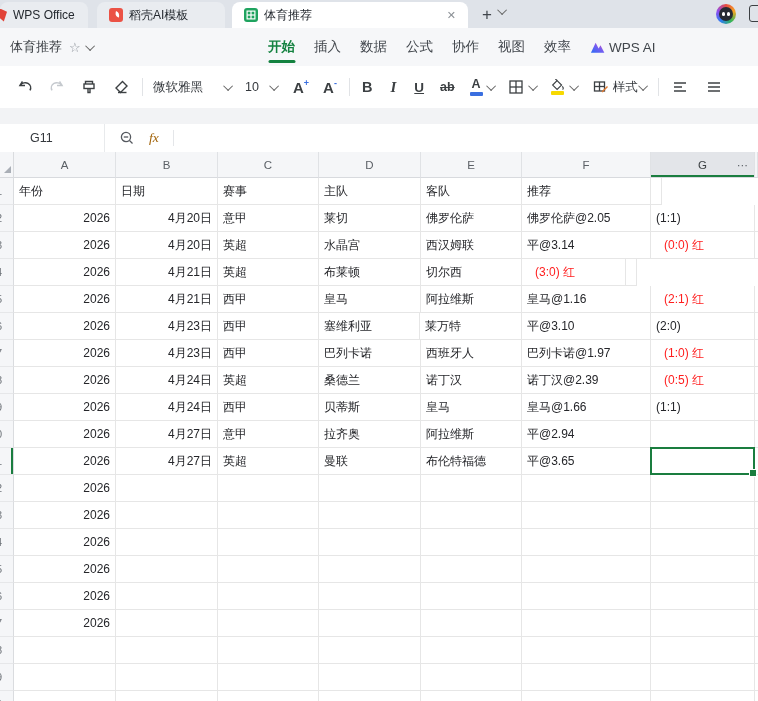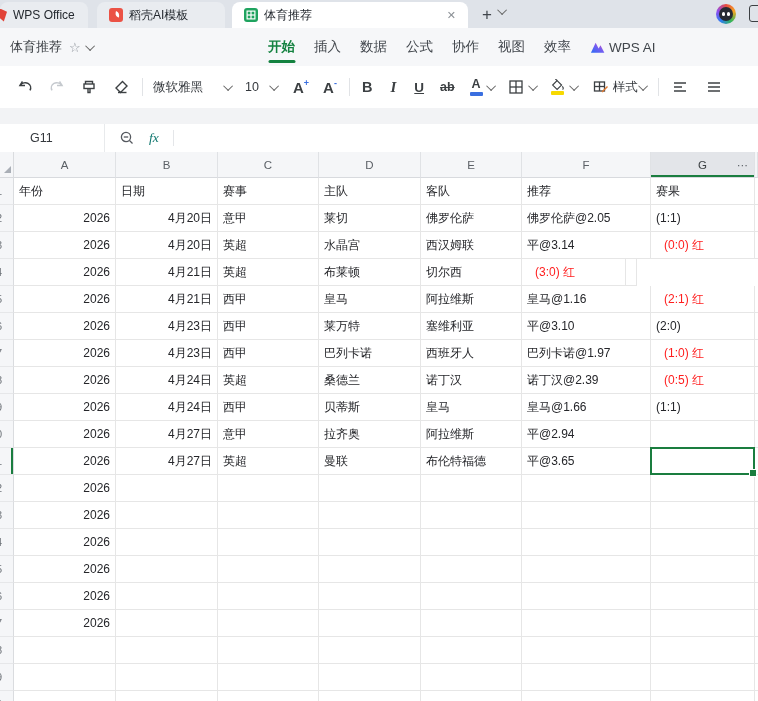--- a/index.html
+++ b/index.html
@@ -54,21 +54,21 @@
   .bar-yel{width:13px;height:3.5px;border-radius:1px;margin-top:-1px;}
   .afont{display:flex;align-items:flex-start;font-weight:bold;color:#3c4043;}
   .afont .A{font-size:15px;line-height:1;}
   .afont sup{font-size:9px;line-height:1;margin-top:-1px;font-weight:bold;}
   .styles-lab{font-size:12.5px;color:#34383d;margin:0 3px 0 3px;}
   .tb-gap{position:absolute;top:108px;left:0;right:0;height:16px;background:#f2f3f5;}
 
   
   .fbar{position:absolute;top:124px;left:0;right:0;height:28px;background:#fff;border-bottom:1px solid #e3e5e8;display:flex;align-items:center;}
   .namebox{width:105px;height:100%;display:flex;align-items:center;padding-left:30px;box-sizing:border-box;font-size:12.5px;color:#34383d;border-right:1px solid #e8eaec;}
-  .fx{font-family:"Liberation Serif",serif;font-style:italic;font-size:13.5px;color:#0f766e;margin-left:14px;}
+  .fx{font-family:"Liberation Serif",serif;font-style:italic;font-size:13.5px;color:#a16207;margin-left:14px;}
   .fsep{width:1px;height:16px;background:#e4e6e9;margin-left:14px;}
   .finput{flex:1;height:100%;}
 
   
   .colheads{position:absolute;top:152px;left:0;width:758px;height:26px;background:#f5f6f8;display:flex;box-sizing:border-box;}
   .corner{position:relative;width:14px;flex:none;border-right:1px solid #dadcdf;border-bottom:1px solid #d8dade;box-sizing:border-box;background:#f5f6f8;}
   .corner::after{content:"";position:absolute;right:2px;bottom:4px;border-left:7px solid transparent;border-bottom:7px solid #a9aeb6;}
   .colhead{position:relative;flex:none;display:flex;align-items:center;justify-content:center;font-size:11.5px;color:#5b6066;
            border-right:1px solid #e0e2e5;border-bottom:1px solid #d8dade;box-sizing:border-box;}
   .colhead.selhead{background:#e3e5e9;box-shadow:inset 0 -2px 0 #1a7d3f;color:#3c4043;}
@@ -320,23 +320,20 @@
         </div>
         <div class="cell" style="width: 102px;">
           <span>主队</span>
         </div>
         <div class="cell" style="width: 101px;">
           <span>客队</span>
         </div>
         <div class="cell" style="width: 129px;">
           <span>推荐</span>
         </div>
-        <div class="cell" style="width: 104px;">
-          <span>赛果</span>
-        </div>
         <div class="cell" style="width: 3px;"></div>
       </div>
       <div class="grow">
         <div class="rownum">
           <span>2</span>
         </div>
         <div class="cell num" style="width: 102px;">
           <span>2026</span>
         </div>
         <div class="cell num" style="width: 102px;">
@@ -443,25 +440,25 @@
         </div>
         <div class="cell num" style="width: 102px;">
           <span>2026</span>
         </div>
         <div class="cell num" style="width: 102px;">
           <span>4月23日</span>
         </div>
         <div class="cell" style="width: 101px;">
           <span>西甲</span>
         </div>
+        <div class="cell" style="width: 101px;">
+          <span>塞维利亚</span>
+        </div>
         <div class="cell" style="width: 102px;">
           <span>莱万特</span>
-        </div>
-        <div class="cell" style="width: 101px;">
-          <span>塞维利亚</span>
         </div>
         <div class="cell" style="width: 129px;">
           <span>平@3.10</span>
         </div>
         <div class="cell" style="width: 104px;">
           <span>(2:0)</span>
         </div>
         <div class="cell" style="width: 3px;"></div>
       </div>
       <div class="grow">

